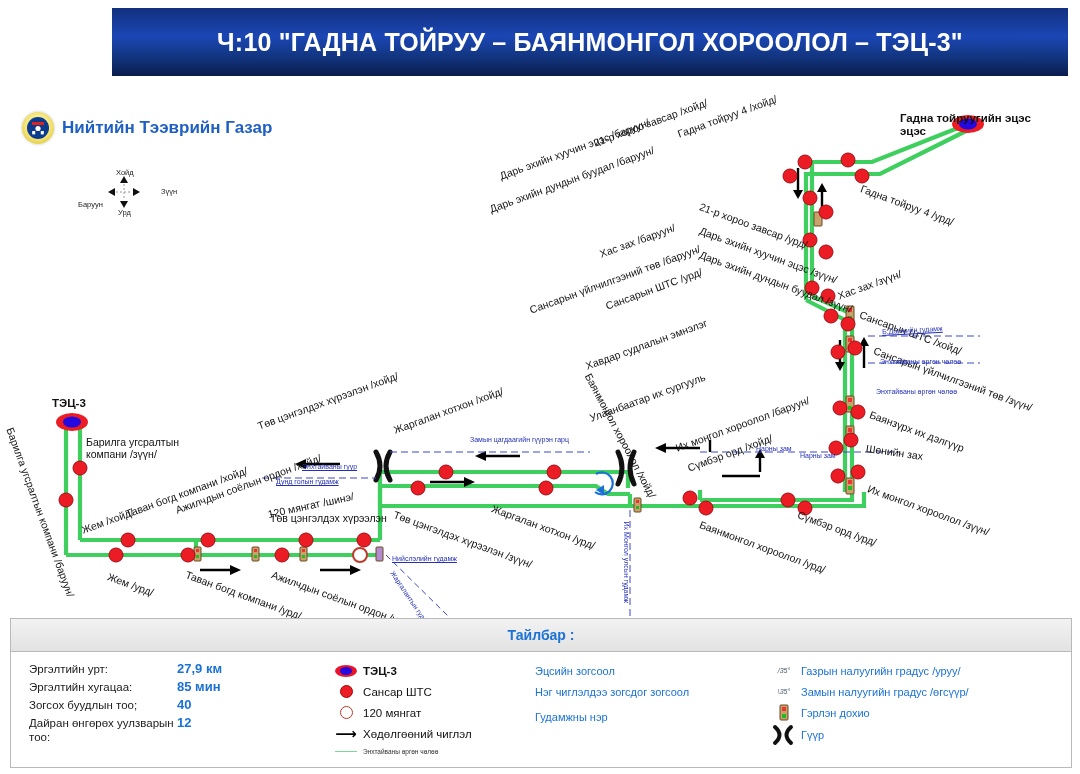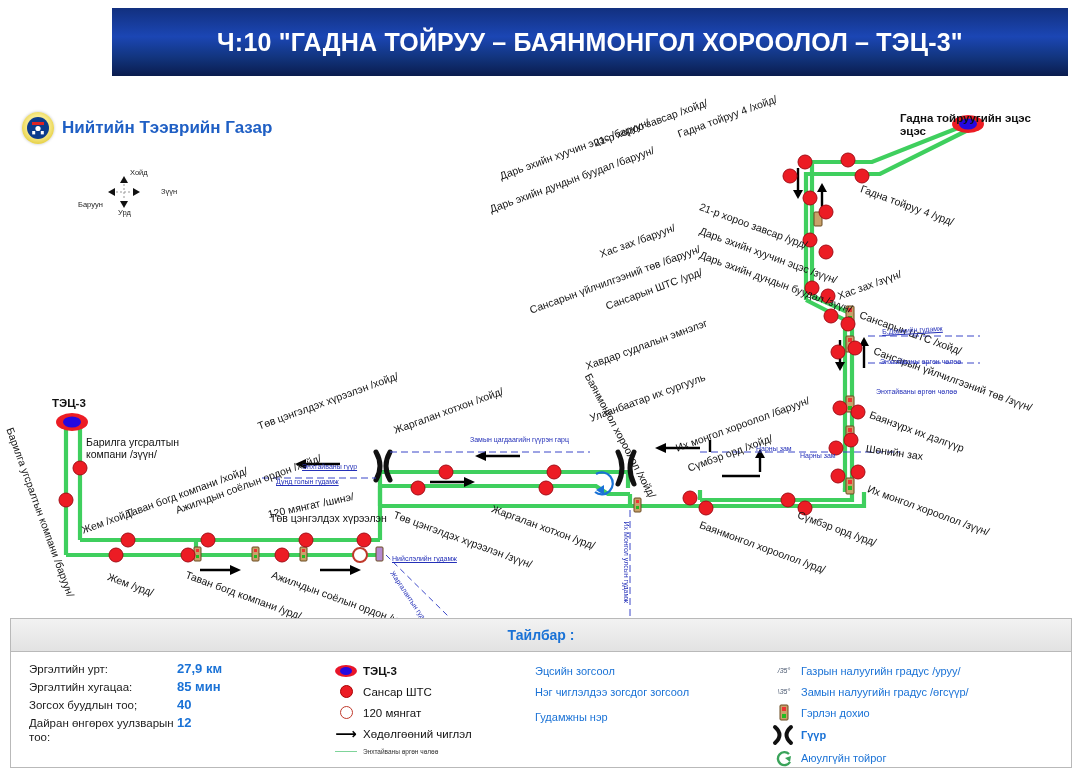--- a/index.html
+++ b/index.html
@@ -22,21 +22,21 @@
   #logo-mark{width:32px;height:32px;border-radius:50%;
      background:radial-gradient(circle at 50% 45%, #fdfbd0 0%, #f7e98a 48%, #e8d450 70%, #d9c23c 100%);
      display:flex;align-items:center;justify-content:center;box-shadow:0 0 3px rgba(0,0,0,.25);}
   #logo-inner{width:22px;height:22px;border-radius:50%;background:#0b3b8c;
      display:flex;align-items:center;justify-content:center;}
   #org-name{color:#1f5fc4;font-size:17px;font-weight:bold;}
 
   
   #compass{position:absolute;left:78px;top:168px;width:112px;height:48px;font-size:7.5px;color:#222;}
   #compass div{position:absolute;white-space:nowrap;}
-  .cmp-n{left:38px;top:0;margin-left:14px;}
+  .cmp-n{left:38px;top:0;}
   .cmp-s{left:40px;top:40px;}
   .cmp-w{left:0;top:32px;}
   .cmp-e{left:83px;top:19px;}
 
   
   #map{position:absolute;left:0;top:100px;width:1080px;height:520px;}
   #map svg{position:absolute;left:0;top:0;}
   .lbl{position:absolute;font-size:10.5px;color:#111;white-space:nowrap;
        transform-origin:0 50%;font-family:"Liberation Sans",sans-serif;}
   .lbl.term{font-weight:bold;font-size:11.5px;}
@@ -431,34 +431,25 @@
       <div class="leg-row">
         <span class="leg-ic">
           <svg width="10" height="17" aria-hidden="true">
               <rect x="1" y="1" width="8" height="15" rx="1" fill="#c8a26a" stroke="#6b4b20"></rect>
               <rect x="3" y="3" width="4" height="4" fill="#e33"></rect>
               <rect x="3" y="10" width="4" height="4" fill="#2b2"></rect>
             </svg>
         </span>
         <span class="leg-tx blue">Гэрлэн дохио</span>
       </div>
-      <div class="leg-row" style="height:24px;font-weight:bold;">
+      <div class="leg-row" style="height:24px;">
         <span class="leg-ic">
           <svg width="26" height="22" aria-hidden="true">
               <path d="M4,3 q9,8 0,16" stroke="#111" stroke-width="4" fill="none" stroke-linecap="round"></path>
               <path d="M20,3 q-9,8 0,16" stroke="#111" stroke-width="4" fill="none" stroke-linecap="round"></path>
             </svg>
         </span>
         <span class="leg-tx blue">Гүүр</span>
       </div>
-      <div class="leg-row">
-        <span class="leg-ic">
-          <svg width="18" height="18" aria-hidden="true">
-              <path d="M14,5 a6.5,6.5 0 1 0 1,8" stroke="#3aa35a" stroke-width="2.4" fill="none"></path>
-              <path d="M15,13 l1,-6 l-6,2 z" fill="#3aa35a"></path>
-            </svg>
-        </span>
-        <span class="leg-tx blue">Аюулгүйн тойрог</span>
-      </div>
     </div>
 
   </div>
 </div>
 
 </body></html>

